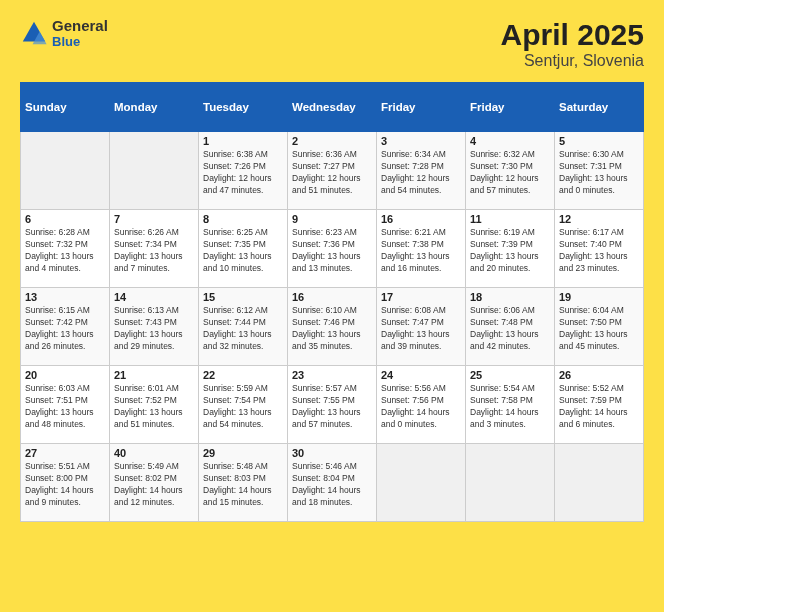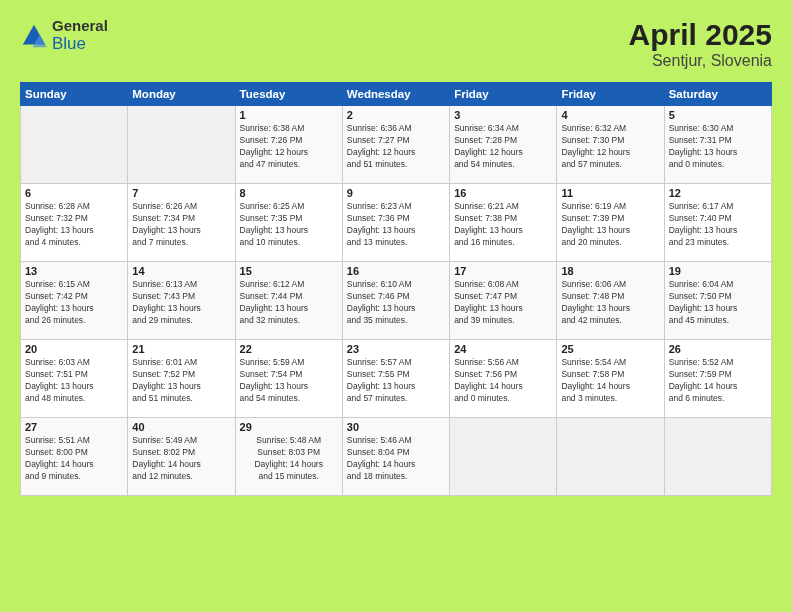--- a/index.html
+++ b/index.html
@@ -4,23 +4,23 @@
   <style>
     * { margin: 0; padding: 0; box-sizing: border-box; }
     body {
       font-family: Arial, sans-serif;
       background: #fff;
       width: 792px;
       height: 612px;
       overflow: hidden;
     }
     .page {
-      width: 792px;
+      width: 664px;
       height: 612px;
-      background: #bef264;
+      background: #fde047;
       padding: 18px 20px 10px 20px;
     }
     .header {
       display: flex;
       justify-content: space-between;
       align-items: flex-start;
       margin-bottom: 12px;
     }
     .logo {
       display: flex;
@@ -31,22 +31,22 @@
       display: flex;
       flex-direction: column;
       line-height: 1.1;
     }
     .logo-general {
       font-size: 15px;
       font-weight: bold;
       color: #333;
     }
     .logo-blue {
-      font-size: 17px;
-      font-weight: normal;
+      font-size: 13px;
+      font-weight: bold;
       color: #1a5fb4;
     }
     .logo-icon {
       width: 28px;
       height: 28px;
     }
     .title-block {
       text-align: right;
     }
     .title-month {
@@ -61,21 +61,21 @@
     .calendar {
       width: 100%;
       border-collapse: collapse;
       table-layout: fixed;
     }
     .calendar thead tr th {
       background: #1a5fb4;
       color: #fff;
       font-size: 11.5px;
       font-weight: bold;
-      padding: 5px 4px;
+      padding: 18px 4px;
       text-align: left;
       border: 1px solid #1a5fb4;
     }
     .calendar tbody tr td {
       border: 1px solid #ccc;
       vertical-align: top;
       padding: 3px 4px;
       font-size: 9px;
       color: #333;
       height: 78px;
@@ -336,21 +336,21 @@
           </td>
           <td>
             <span class="day-num">40</span>
             <div class="day-info" style="white-space: pre-line;">Sunrise: 5:49 AM
 Sunset: 8:02 PM
 Daylight: 14 hours
 and 12 minutes.</div>
           </td>
           <td>
             <span class="day-num">29</span>
-            <div class="day-info" style="white-space: pre-line; text-align: center;">Sunrise: 5:48 AM
+            <div class="day-info" style="white-space: pre-line;">Sunrise: 5:48 AM
 Sunset: 8:03 PM
 Daylight: 14 hours
 and 15 minutes.</div>
           </td>
           <td>
             <span class="day-num">30</span>
             <div class="day-info" style="white-space: pre-line;">Sunrise: 5:46 AM
 Sunset: 8:04 PM
 Daylight: 14 hours
 and 18 minutes.</div>

